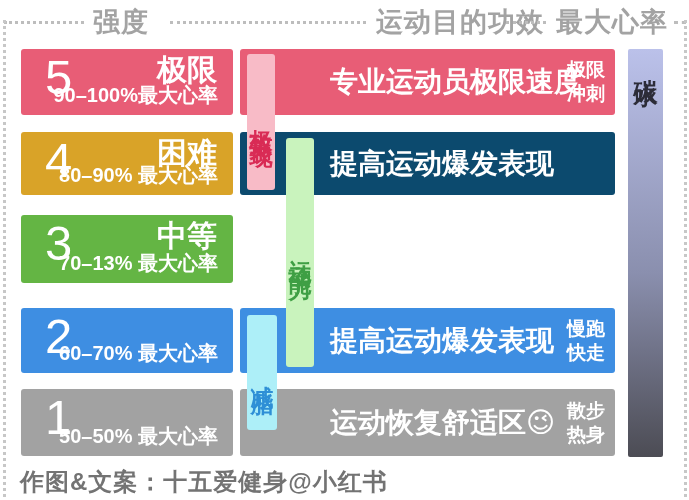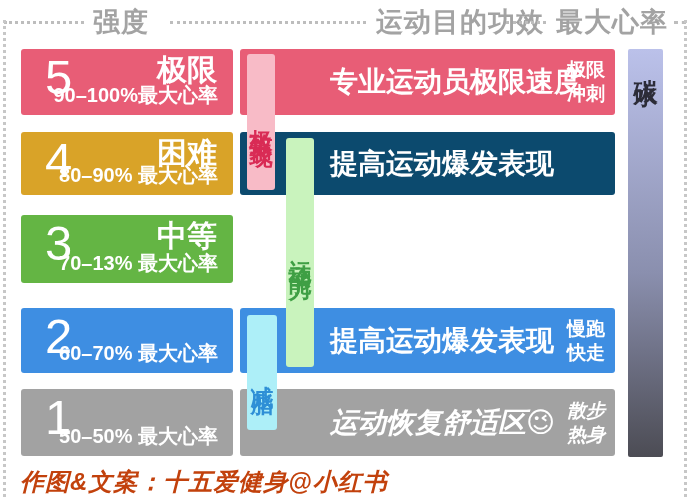--- a/index.html
+++ b/index.html
@@ -77,22 +77,22 @@
   }
   .energy-label {
     writing-mode: vertical-rl; text-orientation: upright;
     font-size: 24px; font-weight: bold; letter-spacing: 4px; line-height: 1;
   }
   .energy-top { padding-top: 10px; }
   .energy-bottom { padding-bottom: 5px; }
   
   .footer {
     position: absolute; left: 20px; top: 466px;
-    font-size: 24px; font-weight: bold; color: #c2410c;
-    letter-spacing: 1px; white-space: nowrap; font-style: italic;
+    font-size: 24px; font-weight: bold; color: #737373;
+    letter-spacing: 1px; white-space: nowrap;
   }
 </style>
 </head>
 <body>
 
 <div class="canvas">
 
   <div class="dot-seg" style="left:4px; width:80px;"></div>
   <div class="h-label" style="left:93px;">强度</div>
   <div class="dot-seg" style="left:170px; width:196px;"></div>
@@ -149,21 +149,21 @@
         <div>快走</div>
       </div>
     </div>
   </div>
 
   <div class="row" style="top:389px; height:67px;">
     <div class="zone-box" style="background-color: rgb(162, 162, 162);">
       <div class="zone-num">1</div>
       <div class="zone-hr">50–50% 最大心率</div>
     </div>
-    <div class="effect-box" style="background-color: rgb(162, 162, 162); font-style: italic;">
+    <div class="effect-box" style="background-color: rgb(162, 162, 162);">
       <div class="effect-main">运动恢复舒适区😉</div>
       <div class="effect-act">
         <div>散步</div>
         <div>热身</div>
       </div>
     </div>
   </div>
 
   <div class="goal-bar" style="left: 247px; top: 54px; width: 28px; height: 136px; background-color: rgb(248, 187, 199); color: rgb(217, 43, 85);">
     <span>极致表现</span>

